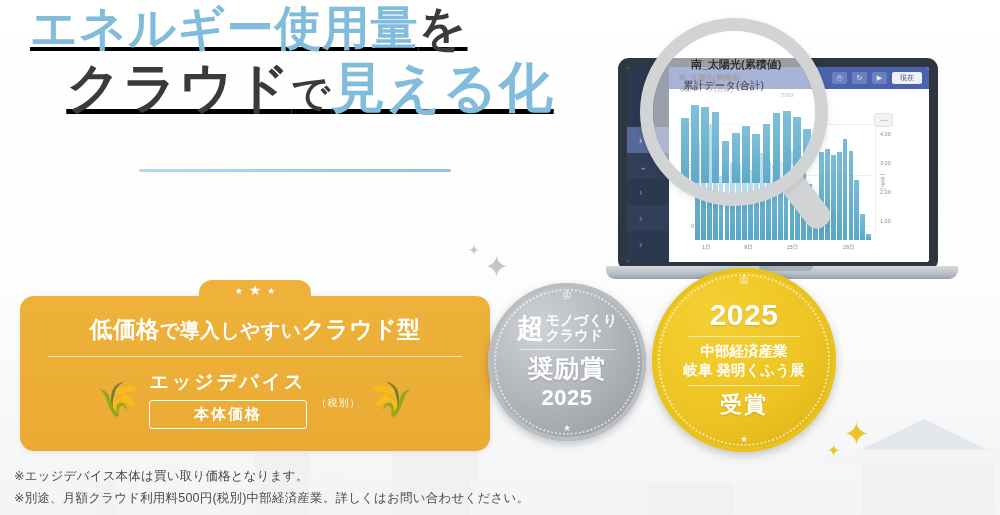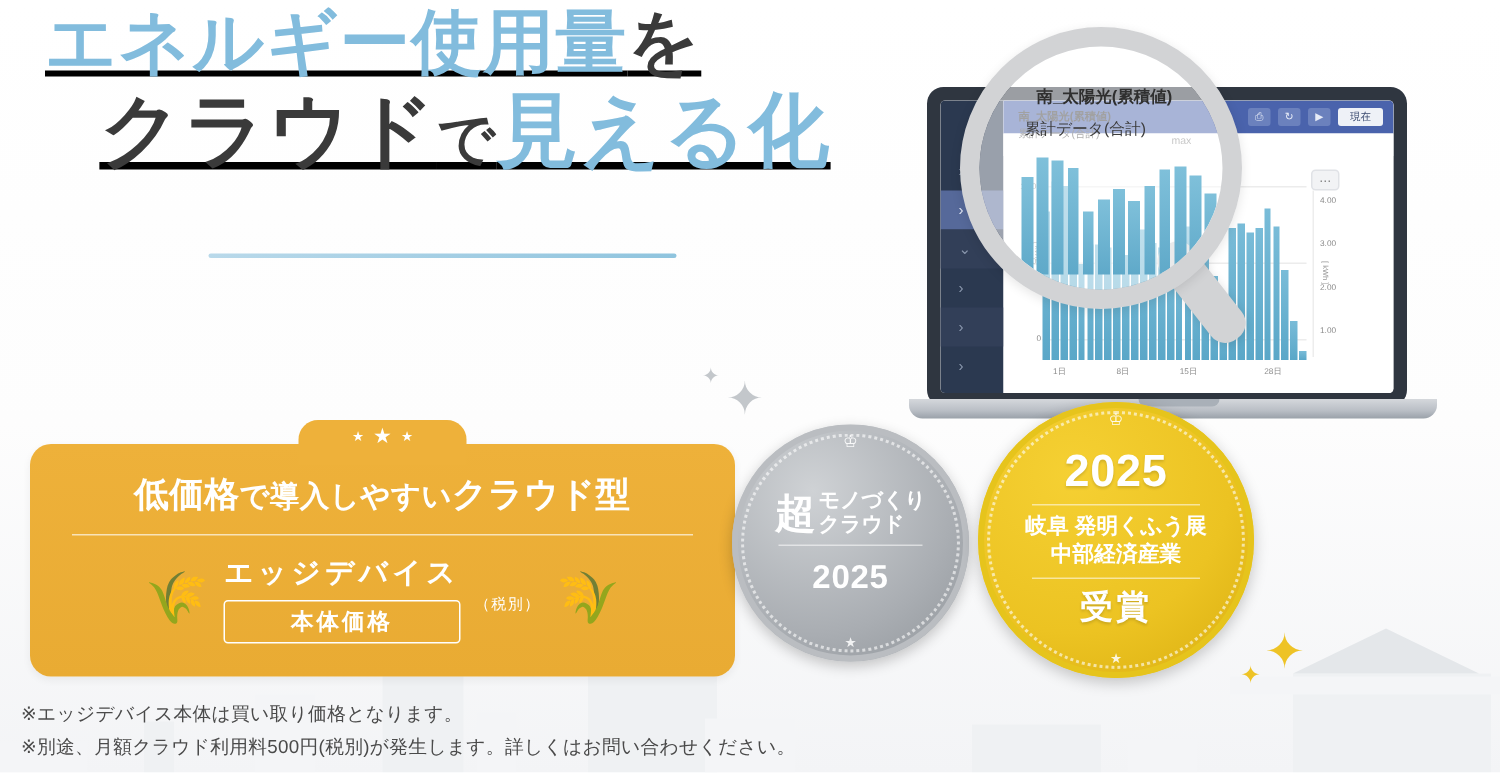--- a/index.html
+++ b/index.html
@@ -248,21 +248,21 @@
       </div>
       <div class="price-block">
         <div class="price-tax">（税別）</div>
       </div>
       <span class="wheat r">🌾</span>
     </div>
   </div>
 
   <div class="notes">
     <div class="note">※エッジデバイス本体は買い取り価格となります。</div>
-    <div class="note">※別途、月額クラウド利用料500円(税別)が発生します。詳しくはお問い合わせください。</div>
+    <div class="note">※別途、月額クラウド利用料500円(税別)中部経済産業。詳しくはお問い合わせください。</div>
   </div>
 
   <div class="laptop">
     <div class="lid">
       <div class="screen">
 
         <div class="dash-side">
           <div class="item">›</div>
           <div class="item sel">›</div>
           <div class="item alt">⌄</div>
@@ -385,31 +385,32 @@
     <div class="dotring"></div>
     <div class="crown">♔</div>
     <div class="bd-top">
       <span class="kanji">超</span>
       <span class="stack">
         <span style="display:block">モノづくり</span>
         <span style="display:block">クラウド</span>
       </span>
     </div>
     <div class="bd-rule"></div>
+    <div class="bd-mid">奨励賞</div>
     <div class="bd-year">2025</div>
     <div class="btm-star">★</div>
   </div>
 
   <div class="badge badge-gold">
     <div class="dotring"></div>
     <div class="crown">♔</div>
     <div class="gd-year">2025</div>
     <div class="gd-rule"></div>
     <div class="gd-lines">
+      <div>中部経済産業</div>
       <div>岐阜 発明くふう展</div>
-      <div>中部経済産業</div>
     </div>
     <div class="gd-rule2"></div>
     <div class="gd-win">受賞</div>
     <div class="btm-star">★</div>
   </div>
 
 </div>
 
 </body></html>

